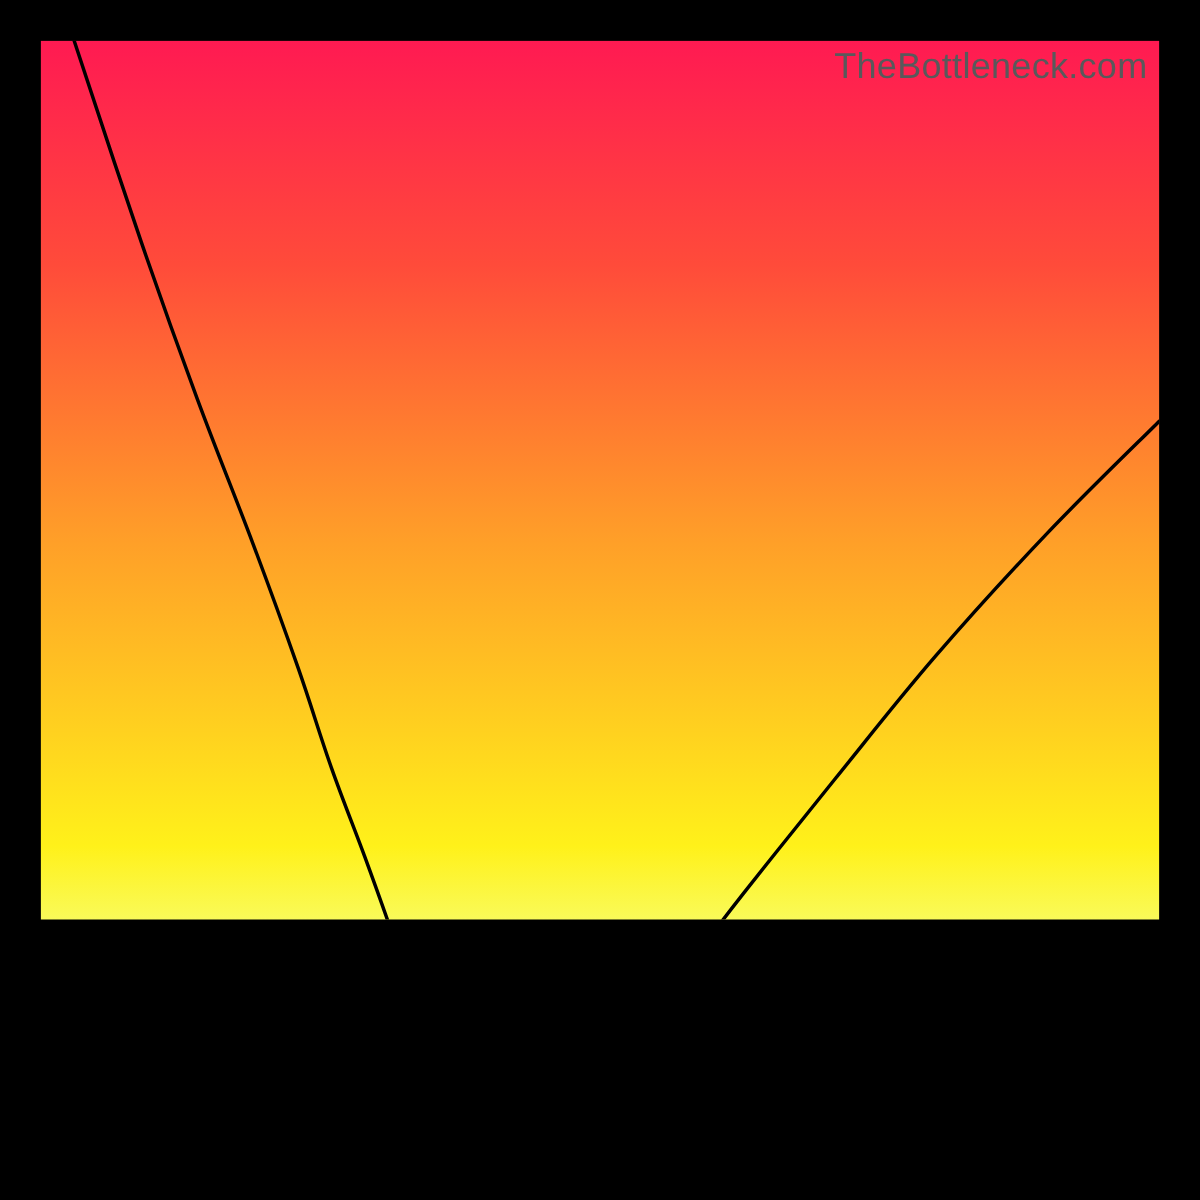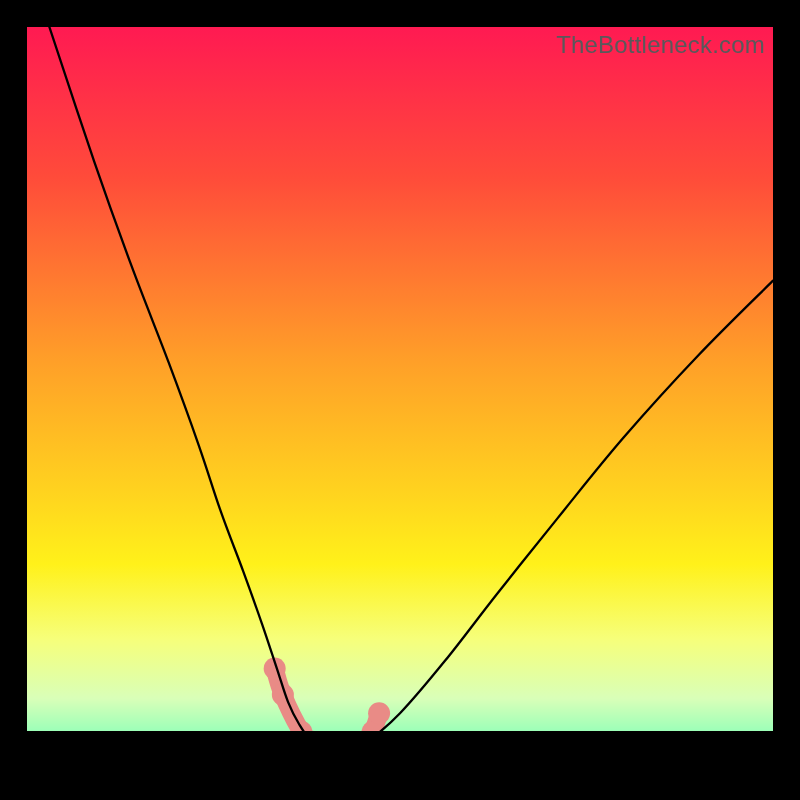--- a/index.html
+++ b/index.html
@@ -14,21 +14,21 @@
     width: 800px;
     height: 800px;
     background: #000;
     position: relative;
   }
   .plot {
     position: absolute;
     left: 27px;
     top: 27px;
     width: 746px;
-    height: 704px;
+    height: 586px;
     overflow: hidden;
   }
   .watermark {
     position: absolute;
     top: 4px;
     right: 8px;
     color: #59595b;
     font-size: 24px;
     font-weight: 400;
     letter-spacing: 0.2px;

